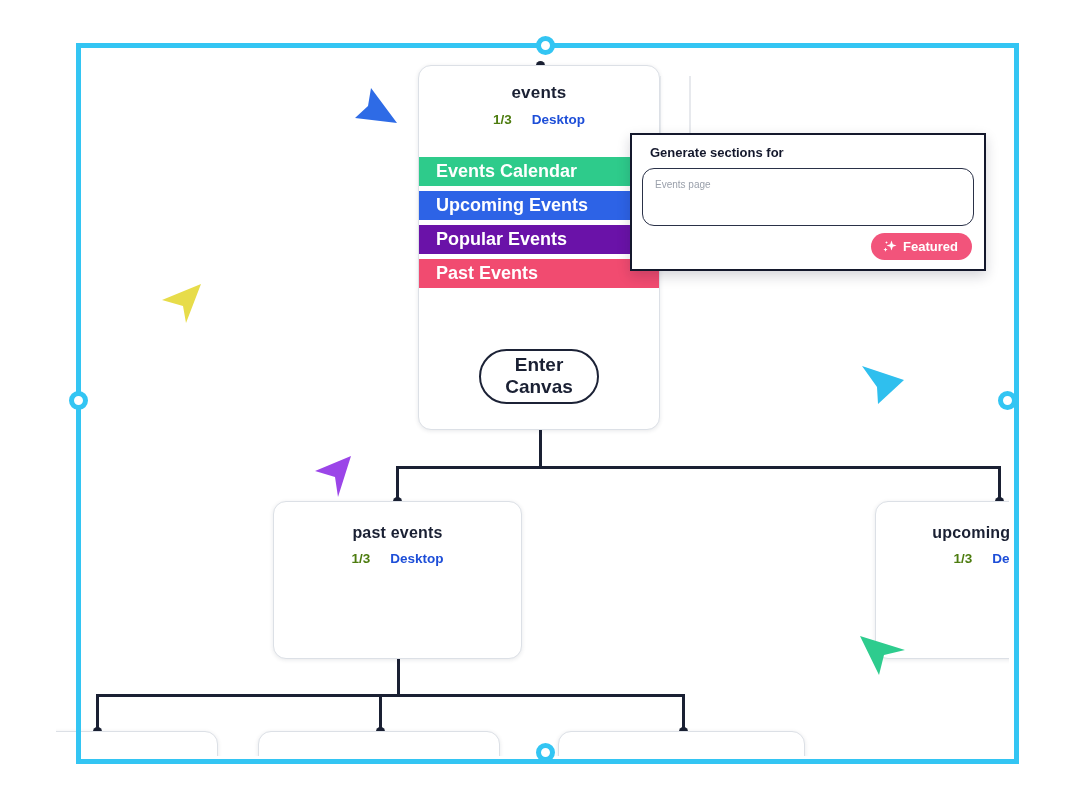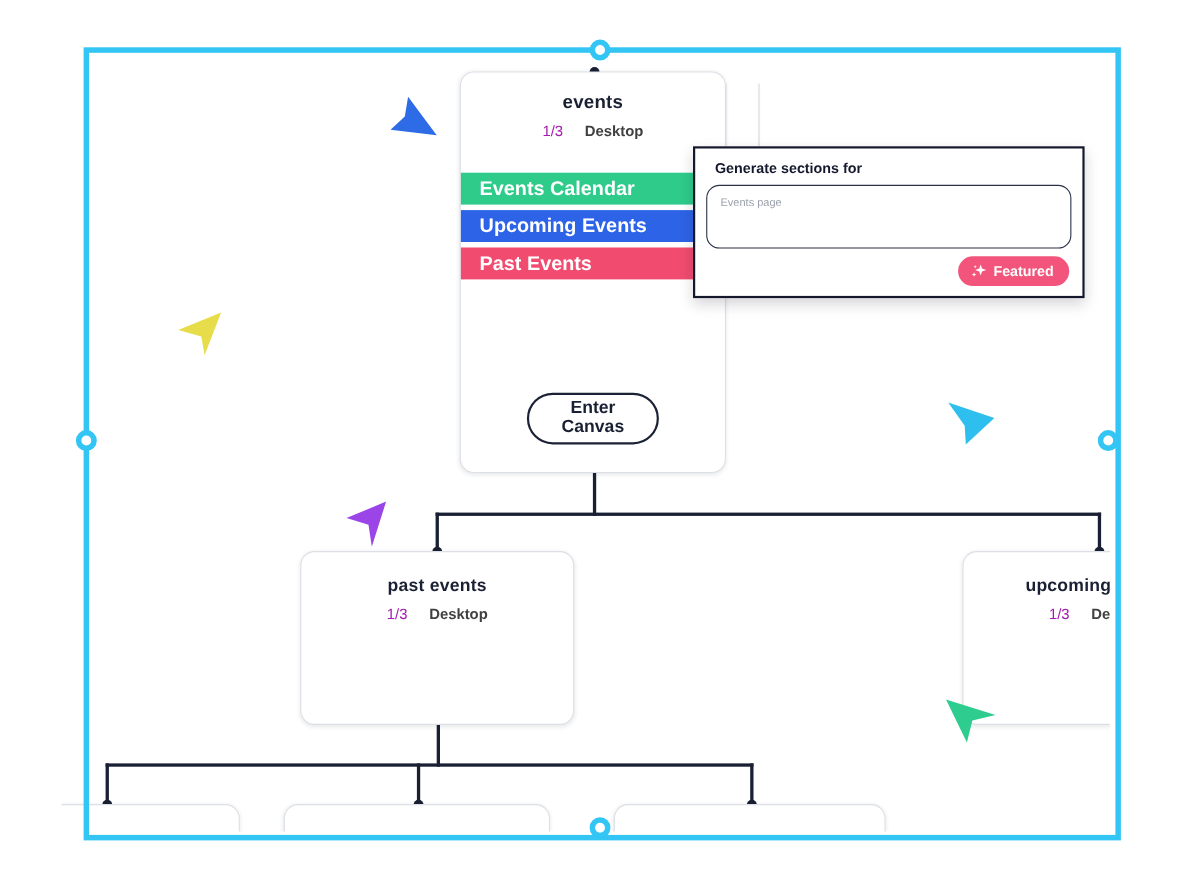--- a/index.html
+++ b/index.html
@@ -7,28 +7,28 @@
          font-family:"Liberation Sans",sans-serif;color:#1a2033;}
   
   .clip{position:absolute;left:56px;top:38px;width:953px;height:718px;overflow:hidden;}
   .world{position:absolute;left:-56px;top:-38px;width:1085px;height:800px;}
   
   .card{position:absolute;background:#fff;border:1px solid #dce0e6;border-radius:13px;
         box-shadow:0 1px 4px rgba(23,28,48,.10);box-sizing:border-box;text-align:center;}
   .card-title{font-weight:700;font-size:17px;letter-spacing:.2px;color:#1a2033;}
   .card-title.small{font-size:16px;}
   .meta{margin-top:9px;font-size:13.5px;}
-  .meta .fraction{color:#a21caf;font-weight:400;}
-  .meta .device{color:#404040;font-weight:700;margin-left:16px;}
+  .meta .fraction{color:#4d7c0f;font-weight:700;}
+  .meta .device{color:#1d4ed8;font-weight:700;margin-left:16px;}
   .bars{margin-top:30px;}
   .bar{height:29px;margin-bottom:5px;line-height:29px;text-align:left;padding-left:17px;
        font-size:18px;font-weight:700;color:#ffffff;cursor:pointer;}
   .enter-canvas{position:absolute;left:50%;transform:translateX(-50%);bottom:25px;
        background:#fff;border:2px solid #1c2236;border-radius:999px;padding:3px 18px 4px;
-       font-family:"Liberation Sans",sans-serif;font-size:16px;font-weight:700;color:#1a2033;cursor:pointer;}
+       font-family:"Liberation Sans",sans-serif;font-size:19px;font-weight:700;color:#1a2033;cursor:pointer;}
   
   .vline,.hline{position:absolute;background:#1a2033;}
   .vline{width:3px;} .hline{height:3px;}
   .dot{position:absolute;width:9px;height:9px;border-radius:50%;background:#1a2033;}
   
   .stacked-card{position:absolute;left:660px;top:76px;width:28px;height:58px;background:#fff;
        border-right:2px solid #e7e9ed;border-left:1px solid #eef0f3;}
   
   .popup{position:absolute;left:630px;top:133px;width:356px;height:138px;background:#fff;
        border:2px solid #14182c;border-radius:0;box-shadow:0 5px 12px rgba(20,24,44,.18);
@@ -78,20 +78,21 @@
 
       <div class="card" style="left:418px;top:65px;width:242px;height:365px;padding-top:17px;">
         <div class="card-title">events</div>
         <div class="meta">
           <span class="fraction">1/3</span>
           <span class="device">Desktop</span>
         </div>
         <div class="bars">
           <div class="bar" style="background: rgb(46, 203, 139);">Events Calendar</div>
           <div class="bar" style="background: rgb(45, 99, 230);">Upcoming Events</div>
+          <div class="bar" style="background: rgb(106, 18, 168);">Popular Events</div>
           <div class="bar" style="background: rgb(241, 75, 112);">Past Events</div>
         </div>
         <button class="enter-canvas">Enter Canvas</button>
       </div>
 
       <div class="card" style="left:273px;top:501px;width:249px;height:158px;padding-top:22px;">
         <div class="card-title small">past events</div>
         <div class="meta">
           <span class="fraction">1/3</span>
           <span class="device">Desktop</span>

